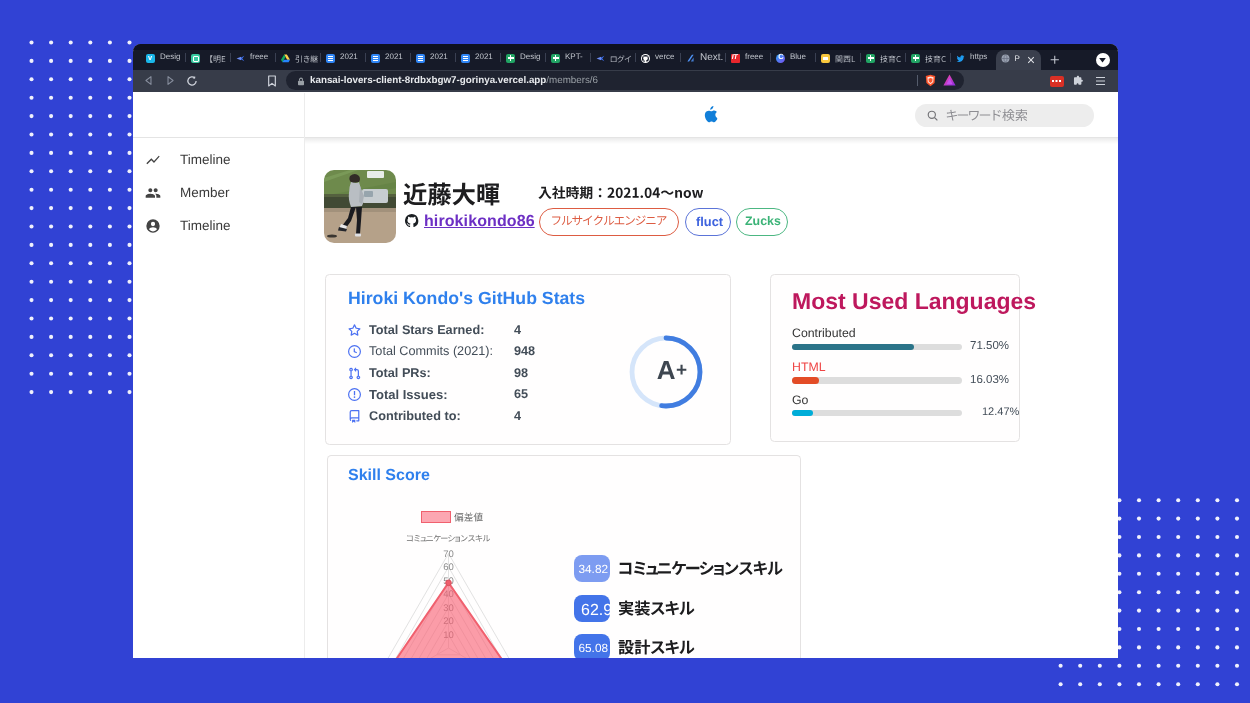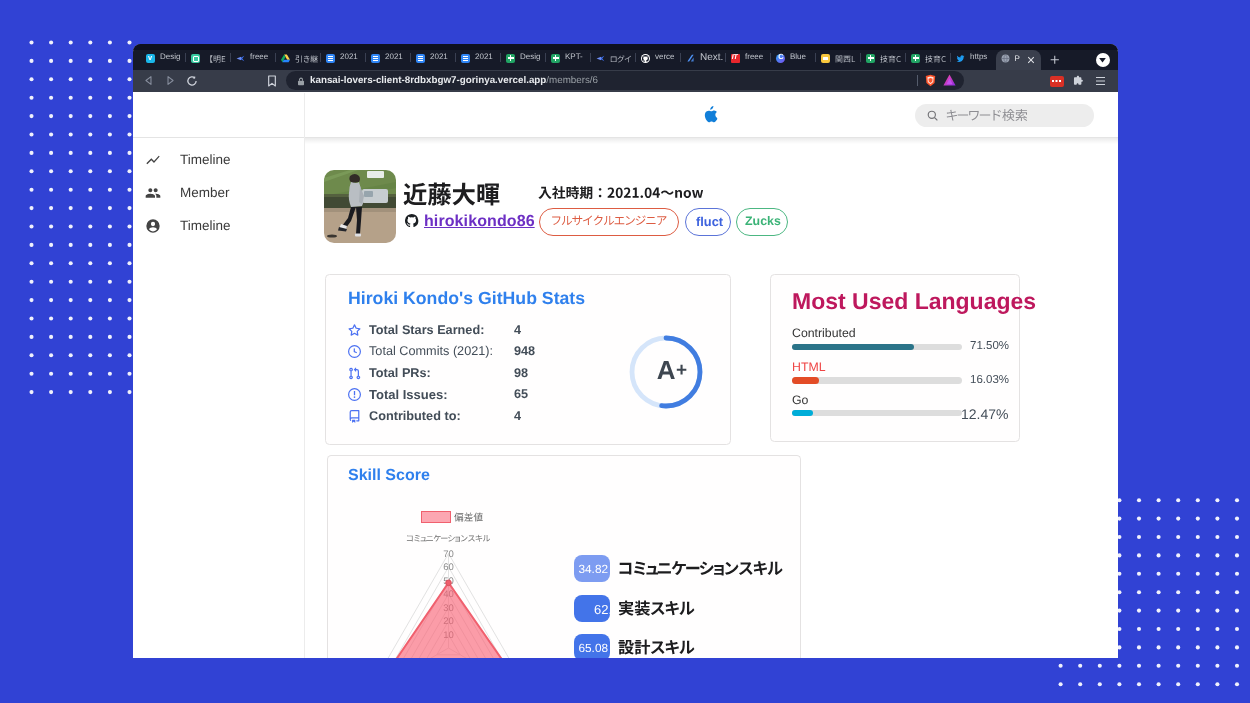--- a/index.html
+++ b/index.html
@@ -535,21 +535,21 @@
     <div style="position:absolute;left:659px;top:300.0px;width:170px;height:6.5px;background:#ddd;border-radius:3.5px;"></div>
     <div style="position:absolute;left:659px;top:300.0px;width:122px;height:6.5px;background:#2b7489;border-radius:3.5px;"></div>
     <span style="position:absolute;left:837px;top:296.5px;font-size:11.5px;color:#434d58">71.50%</span>
     <span style="position:absolute;left:659px;top:316.0px;font-size:12.3px;color:#ef4444">HTML</span>
     <div style="position:absolute;left:659px;top:333.5px;width:170px;height:6.5px;background:#ddd;border-radius:3.5px;"></div>
     <div style="position:absolute;left:659px;top:333.5px;width:27px;height:6.5px;background:#e34c26;border-radius:3.5px;"></div>
     <span style="position:absolute;left:837px;top:330.0px;font-size:11.5px;color:#434d58">16.03%</span>
     <span style="position:absolute;left:659px;top:349.0px;font-size:12.3px;color:#333">Go</span>
     <div style="position:absolute;left:659px;top:366.0px;width:170px;height:6.5px;background:#ddd;border-radius:3.5px;"></div>
     <div style="position:absolute;left:659px;top:366.0px;width:21px;height:6.5px;background:#00add8;border-radius:3.5px;"></div>
-    <span style="position:absolute;left:828px;top:362.5px;font-size:14px;color:#434d58">12.47%</span>
+    <span style="position:absolute;left:849px;top:362.5px;font-size:11px;color:#434d58">12.47%</span>
     <div style="position:absolute;left:193.5px;top:411.5px;width:472px;height:210px;background:#fffefe;border:1px solid #e4e2e2;border-radius:4.5px;border-bottom:none;"></div>
     <span style="position:absolute;left:215px;top:423.5px;font-size:16px;font-weight:bold;color:#2f80ed;letter-spacing:0px">Skill Score</span>
     <svg class="abs" style="left:197px;top:461.5px" width="245" height="152.5" viewBox="0 0 245 152.5">
       <polygon points="118.5,129.5 106.8,149.8 130.2,149.8" fill="none" stroke="#e2e2e2" stroke-width="1"></polygon>
       <polygon points="118.5,116.0 95.1,156.5 141.9,156.5" fill="none" stroke="#e2e2e2" stroke-width="1"></polygon>
       <polygon points="118.5,102.5 83.4,163.2 153.6,163.3" fill="none" stroke="#e2e2e2" stroke-width="1"></polygon>
       <polygon points="118.5,89.0 71.7,170.0 165.3,170.0" fill="none" stroke="#e2e2e2" stroke-width="1"></polygon>
       <polygon points="118.5,75.5 60.0,176.8 177.0,176.8" fill="none" stroke="#e2e2e2" stroke-width="1"></polygon>
       <polygon points="118.5,62.0 48.4,183.5 188.6,183.5" fill="none" stroke="#e2e2e2" stroke-width="1"></polygon>
       <polygon points="118.5,48.5 36.7,190.2 200.3,190.3" fill="none" stroke="#e2e2e2" stroke-width="1"></polygon>
@@ -574,21 +574,21 @@
     </svg>
     <svg style="position:absolute;left:272.419px;top:489.7px;overflow:visible" width="86" height="10" viewBox="-1 -8.3 86 10">
       <path d="M1.0 -5.7Q1.2 -5.7 1.5 -5.7Q1.7 -5.6 1.9 -5.6H6.0Q6.2 -5.6 6.3 -5.6Q6.5 -5.6 6.6 -5.7Q6.6 -5.5 6.6 -5.3Q6.6 -5.2 6.6 -5.0V-0.7Q6.6 -0.5 6.6 -0.3Q6.6 -0.0 6.6 0.1H5.9Q5.9 -0.0 5.9 -0.2Q5.9 -0.4 5.9 -0.7V-5.0H1.9Q1.7 -5.0 1.4 -5.0Q1.2 -5.0 1.0 -5.0ZM0.9 -1.1Q1.1 -1.1 1.3 -1.1Q1.6 -1.1 1.8 -1.1H6.3V-0.4H1.8Q1.6 -0.4 1.3 -0.4Q1.1 -0.4 0.9 -0.4Z M9.4 -6.3Q9.8 -6.2 10.2 -6.2Q10.6 -6.1 11.1 -6.0Q11.6 -5.9 12.1 -5.8Q12.6 -5.7 13.0 -5.5Q13.5 -5.4 13.8 -5.3L13.5 -4.7Q13.2 -4.8 12.8 -4.9Q12.4 -5.0 11.9 -5.1Q11.4 -5.3 10.9 -5.4Q10.4 -5.5 10.0 -5.5Q9.5 -5.6 9.2 -5.7ZM9.1 -4.1Q9.5 -4.0 10.0 -3.9Q10.6 -3.8 11.2 -3.7Q11.8 -3.5 12.3 -3.4Q12.9 -3.2 13.2 -3.1L13.0 -2.5Q12.6 -2.6 12.1 -2.7Q11.6 -2.9 11.0 -3.0Q10.4 -3.2 9.8 -3.3Q9.3 -3.4 8.8 -3.5ZM8.6 -1.7Q9.0 -1.6 9.5 -1.5Q10.1 -1.4 10.6 -1.3Q11.2 -1.1 11.7 -1.0Q12.3 -0.9 12.7 -0.7Q13.2 -0.6 13.5 -0.4L13.3 0.2Q12.9 0.1 12.5 -0.1Q12.0 -0.2 11.4 -0.4Q10.9 -0.5 10.3 -0.7Q9.8 -0.8 9.3 -0.9Q8.8 -1.0 8.4 -1.0Z M19.5 -3.9Q19.5 -3.9 19.4 -3.8Q19.4 -3.7 19.4 -3.7Q19.4 -3.5 19.4 -3.2Q19.3 -2.9 19.3 -2.5Q19.2 -2.1 19.1 -1.7Q19.1 -1.3 19.0 -1.0Q19.0 -0.7 19.0 -0.5H18.3Q18.3 -0.6 18.3 -0.9Q18.4 -1.2 18.4 -1.6Q18.5 -2.0 18.5 -2.3Q18.6 -2.7 18.6 -3.0Q18.7 -3.3 18.7 -3.5Q18.5 -3.5 18.2 -3.5Q17.9 -3.5 17.6 -3.5Q17.3 -3.5 16.9 -3.5Q16.6 -3.5 16.4 -3.5Q16.1 -3.5 16.0 -3.5Q15.9 -3.5 15.7 -3.5Q15.5 -3.5 15.4 -3.5V-4.2Q15.5 -4.2 15.6 -4.2Q15.7 -4.1 15.8 -4.1Q15.9 -4.1 16.0 -4.1Q16.1 -4.1 16.4 -4.1Q16.6 -4.1 16.9 -4.1Q17.2 -4.1 17.6 -4.1Q17.9 -4.1 18.2 -4.1Q18.4 -4.1 18.6 -4.1Q18.6 -4.1 18.7 -4.1Q18.8 -4.2 18.9 -4.2Q18.9 -4.2 19.0 -4.2ZM14.6 -0.8Q14.8 -0.7 14.9 -0.7Q15.1 -0.7 15.3 -0.7Q15.4 -0.7 15.7 -0.7Q16.1 -0.7 16.6 -0.7Q17.0 -0.7 17.6 -0.7Q18.1 -0.7 18.5 -0.7Q19.0 -0.7 19.4 -0.7Q19.7 -0.7 19.8 -0.7Q19.9 -0.7 20.1 -0.7Q20.3 -0.7 20.5 -0.7V-0.1Q20.4 -0.1 20.3 -0.1Q20.2 -0.1 20.0 -0.1Q19.9 -0.1 19.8 -0.1Q19.7 -0.1 19.4 -0.1Q19.0 -0.1 18.5 -0.1Q18.1 -0.1 17.5 -0.1Q17.0 -0.1 16.5 -0.1Q16.1 -0.1 15.7 -0.1Q15.4 -0.1 15.3 -0.1Q15.1 -0.1 14.9 -0.1Q14.8 -0.1 14.6 -0.1Z M21.2 -5.4Q21.3 -5.4 21.6 -5.4Q21.8 -5.4 22.0 -5.4Q22.1 -5.4 22.4 -5.4Q22.7 -5.4 23.0 -5.4Q23.4 -5.4 23.8 -5.4Q24.2 -5.4 24.5 -5.4Q24.9 -5.4 25.2 -5.4Q25.4 -5.4 25.5 -5.4Q25.7 -5.4 26.0 -5.4Q26.2 -5.4 26.3 -5.4V-4.7Q26.2 -4.7 26.0 -4.7Q25.7 -4.7 25.5 -4.7Q25.4 -4.7 25.2 -4.7Q24.9 -4.7 24.5 -4.7Q24.1 -4.7 23.7 -4.7Q23.3 -4.7 23.0 -4.7Q22.6 -4.7 22.3 -4.7Q22.1 -4.7 22.0 -4.7Q21.8 -4.7 21.5 -4.7Q21.3 -4.7 21.2 -4.7ZM20.4 -1.3Q20.7 -1.3 20.9 -1.3Q21.1 -1.3 21.3 -1.3Q21.4 -1.3 21.7 -1.3Q22.0 -1.3 22.4 -1.3Q22.8 -1.3 23.3 -1.3Q23.8 -1.3 24.3 -1.3Q24.8 -1.3 25.2 -1.3Q25.6 -1.3 25.9 -1.3Q26.2 -1.3 26.3 -1.3Q26.5 -1.3 26.7 -1.3Q26.9 -1.3 27.0 -1.3V-0.5Q26.8 -0.5 26.6 -0.5Q26.4 -0.5 26.3 -0.5Q26.2 -0.5 25.9 -0.5Q25.6 -0.5 25.2 -0.5Q24.8 -0.5 24.3 -0.5Q23.8 -0.5 23.3 -0.5Q22.8 -0.5 22.4 -0.5Q22.0 -0.5 21.7 -0.5Q21.4 -0.5 21.3 -0.5Q21.1 -0.5 20.9 -0.5Q20.6 -0.5 20.4 -0.5Z M30.6 -6.4Q30.5 -6.3 30.5 -6.1Q30.4 -6.0 30.4 -5.8Q30.3 -5.6 30.2 -5.4Q30.1 -5.2 30.0 -5.0Q29.9 -4.7 29.8 -4.5Q29.6 -4.2 29.4 -3.8Q29.2 -3.4 28.9 -3.1Q28.6 -2.8 28.3 -2.6L27.7 -3.0Q27.9 -3.1 28.1 -3.4Q28.4 -3.6 28.5 -3.8Q28.7 -4.1 28.9 -4.3Q29.1 -4.6 29.2 -4.8Q29.3 -5.1 29.5 -5.4Q29.6 -5.7 29.6 -5.9Q29.7 -6.1 29.7 -6.2Q29.8 -6.4 29.8 -6.6ZM29.5 -5.0Q29.6 -5.0 29.9 -5.0Q30.2 -5.0 30.6 -5.0Q30.9 -5.0 31.4 -5.0Q31.8 -5.0 32.2 -5.0Q32.6 -5.0 33.0 -5.0Q33.4 -5.0 33.6 -5.0Q33.9 -5.0 34.0 -5.0Q34.1 -5.0 34.3 -5.0Q34.6 -5.0 34.7 -5.0V-4.3Q34.5 -4.3 34.3 -4.3Q34.1 -4.3 34.0 -4.3Q33.9 -4.3 33.5 -4.3Q33.2 -4.3 32.7 -4.3Q32.3 -4.3 31.8 -4.3Q31.3 -4.3 30.8 -4.3Q30.3 -4.3 29.9 -4.3Q29.6 -4.3 29.4 -4.3ZM32.6 -4.6Q32.5 -3.7 32.4 -2.9Q32.2 -2.2 31.8 -1.6Q31.5 -1.0 31.1 -0.5Q30.6 -0.0 30.1 0.3L29.4 -0.2Q29.5 -0.2 29.7 -0.3Q29.9 -0.4 30.0 -0.5Q30.4 -0.8 30.7 -1.1Q31.0 -1.5 31.3 -2.0Q31.5 -2.5 31.7 -3.1Q31.8 -3.8 31.9 -4.6Z M35.0 -3.6Q35.2 -3.6 35.3 -3.6Q35.5 -3.6 35.8 -3.6Q36.0 -3.6 36.2 -3.6Q36.3 -3.6 36.6 -3.6Q36.9 -3.6 37.3 -3.6Q37.6 -3.6 38.1 -3.6Q38.5 -3.6 38.9 -3.6Q39.3 -3.6 39.7 -3.6Q40.1 -3.6 40.3 -3.6Q40.6 -3.6 40.7 -3.6Q41.1 -3.6 41.3 -3.6Q41.5 -3.6 41.6 -3.6V-2.8Q41.5 -2.8 41.3 -2.8Q41.0 -2.8 40.8 -2.8Q40.6 -2.8 40.3 -2.8Q40.1 -2.8 39.7 -2.8Q39.3 -2.8 38.9 -2.8Q38.5 -2.8 38.1 -2.8Q37.6 -2.8 37.3 -2.8Q36.9 -2.8 36.6 -2.8Q36.3 -2.8 36.2 -2.8Q35.9 -2.8 35.5 -2.8Q35.2 -2.8 35.0 -2.8Z M43.7 -6.4Q43.9 -6.3 44.2 -6.1Q44.4 -6.0 44.7 -5.8Q45.0 -5.6 45.2 -5.5Q45.4 -5.3 45.6 -5.2L45.2 -4.6Q45.0 -4.8 44.8 -4.9Q44.6 -5.1 44.3 -5.2Q44.0 -5.4 43.8 -5.6Q43.6 -5.7 43.4 -5.8ZM42.5 -0.4Q43.0 -0.5 43.4 -0.7Q43.9 -0.8 44.4 -1.0Q44.9 -1.2 45.3 -1.4Q46.0 -1.8 46.6 -2.3Q47.2 -2.8 47.6 -3.3Q48.1 -3.9 48.4 -4.5L48.8 -3.8Q48.3 -2.9 47.5 -2.2Q46.6 -1.4 45.6 -0.8Q45.2 -0.6 44.7 -0.4Q44.2 -0.1 43.8 0.0Q43.3 0.2 42.9 0.2ZM42.5 -4.5Q42.7 -4.4 42.9 -4.3Q43.2 -4.1 43.5 -3.9Q43.7 -3.8 44.0 -3.6Q44.2 -3.5 44.3 -3.4L43.9 -2.8Q43.8 -2.9 43.6 -3.1Q43.3 -3.2 43.1 -3.4Q42.8 -3.6 42.6 -3.7Q42.3 -3.8 42.1 -3.9Z M49.4 -4.6Q49.5 -4.5 49.6 -4.5Q49.8 -4.5 50.0 -4.5Q50.2 -4.5 50.3 -4.5Q50.4 -4.5 50.7 -4.5Q51.0 -4.5 51.4 -4.5Q51.8 -4.5 52.2 -4.5Q52.6 -4.5 52.9 -4.5Q53.3 -4.5 53.5 -4.5Q53.6 -4.5 53.8 -4.5Q53.9 -4.5 54.0 -4.5Q54.0 -4.5 54.0 -4.4Q54.0 -4.2 54.0 -4.1Q54.0 -4.0 54.0 -3.8Q54.0 -3.5 54.0 -3.1Q54.0 -2.7 54.0 -2.2Q54.0 -1.7 54.0 -1.3Q54.0 -0.9 54.0 -0.5Q54.0 -0.2 54.0 0.0Q54.0 0.1 54.0 0.2Q54.0 0.4 54.0 0.5H53.3Q53.3 0.4 53.3 0.3Q53.3 0.1 53.3 -0.0Q53.3 -0.2 53.3 -0.6Q53.3 -0.9 53.3 -1.3Q53.3 -1.8 53.3 -2.2Q53.3 -2.6 53.3 -3.0Q53.3 -3.4 53.3 -3.6Q53.3 -3.9 53.3 -3.9Q53.3 -3.9 53.0 -3.9Q52.8 -3.9 52.5 -3.9Q52.2 -3.9 51.9 -3.9Q51.5 -3.9 51.2 -3.9Q50.9 -3.9 50.6 -3.9Q50.4 -3.9 50.3 -3.9Q50.2 -3.9 50.0 -3.9Q49.8 -3.9 49.6 -3.9Q49.5 -3.9 49.4 -3.9ZM49.6 -2.6Q49.7 -2.6 49.9 -2.6Q50.1 -2.6 50.3 -2.6Q50.4 -2.6 50.7 -2.6Q51.0 -2.6 51.3 -2.6Q51.7 -2.6 52.1 -2.6Q52.4 -2.6 52.8 -2.6Q53.1 -2.6 53.4 -2.6Q53.6 -2.6 53.7 -2.6V-2.0Q53.6 -2.0 53.4 -2.0Q53.1 -2.0 52.8 -2.0Q52.4 -2.0 52.1 -2.0Q51.7 -2.0 51.3 -2.0Q51.0 -2.0 50.7 -2.0Q50.4 -2.0 50.3 -2.0Q50.1 -2.0 49.9 -2.0Q49.7 -2.0 49.6 -1.9ZM49.3 -0.5Q49.4 -0.5 49.6 -0.5Q49.8 -0.5 50.0 -0.5Q50.1 -0.5 50.4 -0.5Q50.7 -0.5 51.1 -0.5Q51.5 -0.5 51.9 -0.5Q52.3 -0.5 52.7 -0.5Q53.0 -0.5 53.3 -0.5Q53.6 -0.5 53.7 -0.5V0.1Q53.6 0.1 53.3 0.1Q53.0 0.1 52.6 0.1Q52.3 0.1 51.9 0.1Q51.4 0.1 51.1 0.1Q50.7 0.1 50.4 0.1Q50.1 0.1 50.0 0.1Q49.8 0.1 49.6 0.1Q49.4 0.1 49.3 0.1Z M55.8 -6.1Q56.0 -5.9 56.3 -5.7Q56.6 -5.5 56.9 -5.2Q57.2 -5.0 57.4 -4.8Q57.7 -4.5 57.9 -4.4L57.3 -3.8Q57.2 -4.0 56.9 -4.2Q56.7 -4.5 56.4 -4.7Q56.1 -5.0 55.8 -5.2Q55.5 -5.4 55.3 -5.6ZM55.0 -0.5Q55.8 -0.6 56.4 -0.8Q57.0 -1.0 57.5 -1.3Q58.0 -1.5 58.4 -1.7Q59.0 -2.1 59.5 -2.7Q60.1 -3.2 60.5 -3.7Q60.9 -4.3 61.1 -4.8L61.5 -4.1Q61.2 -3.6 60.8 -3.0Q60.4 -2.5 59.9 -2.0Q59.4 -1.5 58.7 -1.1Q58.3 -0.9 57.8 -0.6Q57.3 -0.4 56.8 -0.2Q56.2 0.0 55.5 0.2Z M68.0 -5.6Q67.9 -5.5 67.9 -5.4Q67.8 -5.3 67.8 -5.2Q67.6 -4.8 67.4 -4.3Q67.1 -3.8 66.8 -3.3Q66.5 -2.8 66.1 -2.4Q65.7 -1.9 65.1 -1.4Q64.6 -1.0 64.0 -0.5Q63.4 -0.1 62.7 0.2L62.2 -0.4Q62.8 -0.6 63.5 -1.0Q64.1 -1.4 64.6 -1.9Q65.2 -2.4 65.6 -2.8Q65.9 -3.2 66.1 -3.6Q66.4 -4.0 66.6 -4.4Q66.9 -4.8 67.0 -5.1Q66.9 -5.1 66.6 -5.1Q66.4 -5.1 66.1 -5.1Q65.7 -5.1 65.3 -5.1Q65.0 -5.1 64.6 -5.1Q64.3 -5.1 64.0 -5.1Q63.8 -5.1 63.7 -5.1Q63.6 -5.1 63.4 -5.1Q63.2 -5.1 63.1 -5.1Q62.9 -5.1 62.9 -5.1V-5.9Q62.9 -5.9 63.1 -5.8Q63.3 -5.8 63.4 -5.8Q63.6 -5.8 63.7 -5.8Q63.8 -5.8 64.1 -5.8Q64.3 -5.8 64.6 -5.8Q65.0 -5.8 65.3 -5.8Q65.7 -5.8 66.0 -5.8Q66.4 -5.8 66.6 -5.8Q66.9 -5.8 66.9 -5.8Q67.1 -5.8 67.3 -5.8Q67.5 -5.8 67.6 -5.9ZM66.2 -2.9Q66.6 -2.6 66.9 -2.3Q67.3 -1.9 67.6 -1.6Q68.0 -1.2 68.3 -0.9Q68.6 -0.5 68.8 -0.3L68.2 0.2Q67.9 -0.2 67.5 -0.6Q67.1 -1.1 66.7 -1.6Q66.2 -2.0 65.8 -2.4Z M72.1 -5.9Q72.0 -6.0 72.0 -6.2Q72.0 -6.3 71.9 -6.4L72.6 -6.6Q72.7 -6.4 72.7 -6.3Q72.7 -6.1 72.7 -6.0Q72.7 -5.9 72.8 -5.6Q72.9 -5.3 72.9 -4.8Q73.0 -4.4 73.1 -3.9Q73.2 -3.3 73.4 -2.8Q73.5 -2.2 73.6 -1.8Q73.6 -1.3 73.7 -1.0Q73.8 -0.6 73.8 -0.5Q73.9 -0.3 73.9 -0.1Q74.0 0.1 74.0 0.2L73.3 0.4Q73.2 0.2 73.2 -0.0Q73.2 -0.2 73.1 -0.4Q73.1 -0.5 73.1 -0.8Q73.0 -1.2 72.9 -1.6Q72.8 -2.1 72.7 -2.6Q72.6 -3.2 72.5 -3.7Q72.4 -4.2 72.3 -4.7Q72.2 -5.1 72.1 -5.5Q72.1 -5.8 72.1 -5.9ZM69.7 -4.7Q69.9 -4.7 70.0 -4.7Q70.2 -4.7 70.4 -4.7Q70.6 -4.8 70.9 -4.8Q71.3 -4.8 71.7 -4.9Q72.1 -5.0 72.6 -5.0Q73.1 -5.1 73.5 -5.2Q73.9 -5.3 74.3 -5.3Q74.6 -5.4 74.8 -5.4Q75.0 -5.5 75.2 -5.5Q75.3 -5.5 75.4 -5.6L75.5 -4.9Q75.5 -4.9 75.3 -4.8Q75.1 -4.8 74.9 -4.8Q74.7 -4.7 74.4 -4.7Q74.0 -4.6 73.6 -4.6Q73.1 -4.5 72.7 -4.4Q72.2 -4.3 71.8 -4.3Q71.4 -4.2 71.0 -4.2Q70.7 -4.1 70.5 -4.1Q70.4 -4.0 70.2 -4.0Q70.0 -4.0 69.9 -3.9ZM69.7 -2.3Q69.8 -2.3 70.1 -2.3Q70.3 -2.3 70.4 -2.3Q70.6 -2.4 71.0 -2.4Q71.4 -2.5 71.9 -2.6Q72.4 -2.6 72.9 -2.7Q73.4 -2.8 73.9 -2.9Q74.3 -3.0 74.7 -3.0Q75.1 -3.1 75.4 -3.2Q75.6 -3.2 75.8 -3.2Q76.0 -3.3 76.1 -3.3L76.3 -2.6Q76.1 -2.6 75.9 -2.6Q75.7 -2.6 75.5 -2.5Q75.2 -2.5 74.8 -2.4Q74.4 -2.3 73.9 -2.3Q73.5 -2.2 72.9 -2.1Q72.4 -2.0 72.0 -1.9Q71.5 -1.9 71.2 -1.8Q70.8 -1.7 70.6 -1.7Q70.3 -1.7 70.2 -1.6Q70.0 -1.6 69.8 -1.5Z M80.6 -0.2Q80.6 -0.3 80.7 -0.4Q80.7 -0.5 80.7 -0.6Q80.7 -0.7 80.7 -1.0Q80.7 -1.3 80.7 -1.7Q80.7 -2.1 80.7 -2.6Q80.7 -3.1 80.7 -3.6Q80.7 -4.0 80.7 -4.5Q80.7 -4.9 80.7 -5.2Q80.7 -5.5 80.7 -5.6Q80.7 -5.8 80.7 -6.0Q80.6 -6.2 80.6 -6.2H81.4Q81.4 -6.2 81.4 -6.0Q81.4 -5.8 81.4 -5.6Q81.4 -5.5 81.4 -5.2Q81.4 -4.9 81.4 -4.5Q81.4 -4.1 81.4 -3.6Q81.4 -3.1 81.4 -2.6Q81.4 -2.2 81.4 -1.8Q81.4 -1.4 81.4 -1.1Q81.4 -0.9 81.4 -0.8Q81.8 -1.0 82.2 -1.3Q82.6 -1.6 83.1 -2.0Q83.5 -2.4 83.8 -2.9L84.2 -2.3Q83.8 -1.8 83.3 -1.4Q82.9 -0.9 82.4 -0.6Q81.8 -0.2 81.4 0.0Q81.2 0.1 81.2 0.1Q81.1 0.2 81.1 0.2ZM76.8 -0.2Q77.3 -0.6 77.7 -1.1Q78.1 -1.7 78.3 -2.3Q78.4 -2.5 78.4 -3.0Q78.5 -3.4 78.5 -3.9Q78.5 -4.3 78.5 -4.8Q78.5 -5.2 78.5 -5.6Q78.5 -5.8 78.5 -5.9Q78.5 -6.1 78.5 -6.2H79.2Q79.2 -6.2 79.2 -6.1Q79.2 -6.0 79.2 -5.8Q79.2 -5.7 79.2 -5.6Q79.2 -5.3 79.2 -4.8Q79.2 -4.3 79.1 -3.8Q79.1 -3.3 79.1 -2.8Q79.0 -2.4 78.9 -2.1Q78.7 -1.4 78.4 -0.8Q78.0 -0.2 77.4 0.2Z" fill="#6d6d6d"></path>
     </svg>
     <div style="position:absolute;left:441px;top:511.5px;width:36px;height:27px;background:#7d9cf1;border-radius:8px;"></div>
     <span style="position:absolute;left:445.5px;top:518.5px;font-size:11.8px;color:#fff">34.82</span>
     <svg style="position:absolute;left:483.5px;top:514.5px;overflow:visible" width="166" height="20" viewBox="-1 -16.2 166 20">
       <path d="M1.7 -11.5Q2.2 -11.5 2.7 -11.4Q3.3 -11.4 3.7 -11.4H11.9Q12.2 -11.4 12.7 -11.4Q13.1 -11.4 13.3 -11.4Q13.3 -11.2 13.3 -10.7Q13.3 -10.3 13.3 -9.9V-1.5Q13.3 -1.1 13.3 -0.6Q13.3 -0.0 13.3 0.4H11.0Q11.0 -0.0 11.0 -0.4Q11.0 -0.9 11.0 -1.3V-9.3H3.7Q3.2 -9.3 2.6 -9.3Q2.1 -9.3 1.7 -9.2ZM1.5 -2.7Q1.9 -2.7 2.5 -2.6Q3.0 -2.6 3.5 -2.6H12.3V-0.5H3.6Q3.1 -0.5 2.5 -0.5Q1.9 -0.4 1.5 -0.4Z M18.4 -12.7Q19.0 -12.6 19.9 -12.5Q20.8 -12.3 21.8 -12.1Q22.8 -11.9 23.9 -11.7Q24.9 -11.4 25.7 -11.2Q26.6 -11.0 27.2 -10.8L26.4 -8.8Q25.8 -9.0 25.0 -9.2Q24.1 -9.4 23.2 -9.7Q22.2 -9.9 21.2 -10.1Q20.1 -10.3 19.2 -10.5Q18.3 -10.7 17.6 -10.8ZM17.6 -8.3Q18.5 -8.2 19.6 -8.0Q20.8 -7.7 22.0 -7.5Q23.2 -7.2 24.3 -6.9Q25.4 -6.6 26.1 -6.4L25.3 -4.3Q24.6 -4.6 23.6 -4.9Q22.5 -5.2 21.3 -5.5Q20.1 -5.8 19.0 -6.0Q17.8 -6.2 16.9 -6.4ZM16.8 -3.7Q17.6 -3.6 18.7 -3.4Q19.8 -3.1 20.9 -2.9Q22.0 -2.6 23.1 -2.4Q24.2 -2.1 25.2 -1.8Q26.1 -1.5 26.8 -1.3L25.9 0.8Q25.2 0.5 24.3 0.2Q23.3 -0.1 22.2 -0.4Q21.1 -0.7 20.0 -0.9Q18.8 -1.1 17.8 -1.3Q16.8 -1.5 16.0 -1.7Z M38.4 -7.7Q38.3 -7.6 38.3 -7.4Q38.2 -7.2 38.2 -7.0Q38.2 -6.7 38.1 -6.1Q38.0 -5.5 37.9 -4.8Q37.8 -4.1 37.7 -3.3Q37.6 -2.6 37.5 -2.0Q37.4 -1.4 37.3 -1.1H35.1Q35.1 -1.4 35.2 -1.9Q35.3 -2.4 35.4 -3.1Q35.5 -3.7 35.6 -4.3Q35.7 -5.0 35.8 -5.5Q35.8 -6.0 35.9 -6.3Q35.6 -6.3 35.2 -6.3Q34.7 -6.3 34.1 -6.3Q33.5 -6.3 33.0 -6.3Q32.4 -6.3 32.0 -6.3Q31.6 -6.3 31.5 -6.3Q31.1 -6.3 30.6 -6.3Q30.2 -6.3 29.9 -6.3V-8.4Q30.1 -8.4 30.4 -8.4Q30.7 -8.3 30.9 -8.3Q31.2 -8.3 31.5 -8.3Q31.7 -8.3 32.1 -8.3Q32.5 -8.3 33.0 -8.3Q33.5 -8.3 34.0 -8.3Q34.6 -8.3 35.0 -8.3Q35.4 -8.3 35.6 -8.3Q35.8 -8.3 36.0 -8.3Q36.3 -8.3 36.5 -8.4Q36.7 -8.4 36.8 -8.5ZM28.4 -1.8Q28.7 -1.8 29.1 -1.8Q29.5 -1.8 30.0 -1.8Q30.2 -1.8 30.9 -1.8Q31.5 -1.8 32.4 -1.8Q33.3 -1.8 34.3 -1.8Q35.2 -1.8 36.1 -1.8Q37.0 -1.8 37.6 -1.8Q38.3 -1.8 38.5 -1.8Q38.8 -1.8 39.2 -1.8Q39.7 -1.8 40.1 -1.8V0.3Q39.9 0.2 39.6 0.2Q39.3 0.2 39.0 0.2Q38.7 0.2 38.5 0.2Q38.3 0.2 37.6 0.2Q37.0 0.2 36.1 0.2Q35.2 0.2 34.2 0.2Q33.3 0.2 32.4 0.2Q31.5 0.2 30.8 0.2Q30.2 0.2 30.0 0.2Q29.5 0.2 29.2 0.2Q28.8 0.2 28.4 0.3Z M41.1 -11.0Q41.6 -10.9 42.1 -10.9Q42.6 -10.9 43.0 -10.9Q43.4 -10.9 44.0 -10.9Q44.5 -10.9 45.2 -10.9Q45.9 -10.9 46.6 -10.9Q47.3 -10.9 47.9 -10.9Q48.6 -10.9 49.1 -10.9Q49.5 -10.9 49.8 -10.9Q50.2 -10.9 50.7 -10.9Q51.2 -11.0 51.6 -11.0V-8.7Q51.2 -8.7 50.7 -8.7Q50.2 -8.7 49.8 -8.7Q49.5 -8.7 49.0 -8.7Q48.5 -8.7 47.8 -8.7Q47.2 -8.7 46.4 -8.7Q45.7 -8.7 45.0 -8.7Q44.3 -8.7 43.8 -8.7Q43.3 -8.7 43.1 -8.7Q42.6 -8.7 42.1 -8.7Q41.6 -8.7 41.1 -8.7ZM39.8 -3.1Q40.3 -3.0 40.8 -3.0Q41.3 -3.0 41.8 -3.0Q42.0 -3.0 42.6 -3.0Q43.1 -3.0 43.9 -3.0Q44.7 -3.0 45.6 -3.0Q46.5 -3.0 47.4 -3.0Q48.2 -3.0 49.0 -3.0Q49.8 -3.0 50.3 -3.0Q50.9 -3.0 51.1 -3.0Q51.5 -3.0 52.0 -3.0Q52.5 -3.0 52.9 -3.1V-0.6Q52.5 -0.6 52.0 -0.7Q51.5 -0.7 51.1 -0.7Q50.9 -0.7 50.3 -0.7Q49.8 -0.7 49.0 -0.7Q48.2 -0.7 47.4 -0.7Q46.5 -0.7 45.6 -0.7Q44.7 -0.7 43.9 -0.7Q43.1 -0.7 42.6 -0.7Q42.0 -0.7 41.8 -0.7Q41.3 -0.7 40.8 -0.7Q40.2 -0.6 39.8 -0.6Z M60.2 -12.7Q60.1 -12.4 60.0 -12.0Q59.8 -11.6 59.7 -11.4Q59.6 -11.0 59.4 -10.5Q59.2 -10.0 58.9 -9.5Q58.7 -8.9 58.5 -8.5Q58.2 -7.9 57.7 -7.2Q57.3 -6.5 56.7 -5.9Q56.2 -5.2 55.7 -4.7L53.7 -6.0Q54.1 -6.3 54.5 -6.7Q54.9 -7.1 55.3 -7.6Q55.6 -8.0 55.9 -8.5Q56.2 -8.9 56.5 -9.3Q56.8 -9.9 57.0 -10.5Q57.3 -11.1 57.4 -11.5Q57.5 -11.9 57.6 -12.4Q57.7 -12.8 57.7 -13.2ZM57.7 -10.2Q58.0 -10.2 58.5 -10.2Q59.0 -10.2 59.7 -10.2Q60.5 -10.2 61.2 -10.2Q62.0 -10.2 62.8 -10.2Q63.6 -10.2 64.3 -10.2Q65.0 -10.2 65.5 -10.2Q66.0 -10.2 66.2 -10.2Q66.6 -10.2 67.0 -10.2Q67.5 -10.2 67.9 -10.3V-8.1Q67.5 -8.1 67.0 -8.1Q66.5 -8.1 66.2 -8.1Q66.0 -8.1 65.3 -8.1Q64.7 -8.1 63.8 -8.1Q62.9 -8.1 62.0 -8.1Q61.1 -8.1 60.2 -8.1Q59.3 -8.1 58.6 -8.1Q57.9 -8.1 57.5 -8.1ZM64.0 -9.0Q64.0 -7.2 63.6 -5.7Q63.3 -4.2 62.7 -3.0Q62.1 -1.8 61.1 -0.8Q60.2 0.2 59.1 0.9L56.9 -0.6Q57.3 -0.8 57.7 -1.0Q58.1 -1.2 58.4 -1.5Q59.1 -2.0 59.7 -2.7Q60.3 -3.4 60.8 -4.3Q61.2 -5.2 61.5 -6.4Q61.7 -7.6 61.8 -9.0Z M68.2 -7.5Q68.5 -7.5 69.0 -7.5Q69.4 -7.4 69.9 -7.4Q70.4 -7.4 70.8 -7.4Q71.2 -7.4 71.8 -7.4Q72.4 -7.4 73.1 -7.4Q73.9 -7.4 74.6 -7.4Q75.4 -7.4 76.1 -7.4Q76.8 -7.4 77.5 -7.4Q78.2 -7.4 78.7 -7.4Q79.2 -7.4 79.5 -7.4Q80.1 -7.4 80.6 -7.4Q81.1 -7.5 81.4 -7.5V-5.0Q81.2 -5.0 80.6 -5.0Q80.1 -5.0 79.5 -5.0Q79.2 -5.0 78.7 -5.0Q78.2 -5.0 77.5 -5.0Q76.8 -5.0 76.1 -5.0Q75.4 -5.0 74.6 -5.0Q73.8 -5.0 73.1 -5.0Q72.4 -5.0 71.8 -5.0Q71.2 -5.0 70.8 -5.0Q70.2 -5.0 69.4 -5.0Q68.7 -5.0 68.2 -5.0Z M85.5 -12.8Q85.9 -12.6 86.4 -12.3Q86.9 -12.0 87.4 -11.7Q88.0 -11.3 88.4 -11.0Q88.9 -10.7 89.2 -10.5L88.0 -8.7Q87.7 -9.0 87.2 -9.3Q86.7 -9.6 86.2 -9.9Q85.7 -10.2 85.2 -10.5Q84.7 -10.8 84.3 -11.0ZM82.5 -1.3Q83.4 -1.5 84.4 -1.7Q85.3 -2.0 86.2 -2.3Q87.2 -2.7 88.0 -3.1Q89.4 -3.9 90.6 -4.9Q91.8 -5.9 92.7 -7.0Q93.7 -8.1 94.3 -9.2L95.6 -7.0Q94.4 -5.3 92.8 -3.8Q91.1 -2.3 89.1 -1.2Q88.3 -0.7 87.3 -0.3Q86.3 0.1 85.4 0.4Q84.4 0.7 83.7 0.8ZM83.0 -9.1Q83.4 -8.9 83.9 -8.6Q84.4 -8.3 85.0 -8.0Q85.5 -7.7 85.9 -7.4Q86.4 -7.1 86.7 -6.9L85.5 -5.0Q85.2 -5.3 84.7 -5.6Q84.3 -5.9 83.8 -6.2Q83.2 -6.5 82.8 -6.8Q82.3 -7.1 81.8 -7.3Z M96.3 -9.2Q96.5 -9.1 96.8 -9.1Q97.2 -9.1 97.6 -9.1Q98.0 -9.1 98.3 -9.1Q98.7 -9.1 99.3 -9.1Q99.9 -9.1 100.6 -9.1Q101.3 -9.1 102.1 -9.1Q102.8 -9.1 103.4 -9.1Q104.0 -9.1 104.4 -9.1Q104.7 -9.1 105.1 -9.1Q105.5 -9.1 105.7 -9.1Q105.6 -8.9 105.6 -8.6Q105.6 -8.3 105.6 -8.0Q105.6 -7.8 105.6 -7.3Q105.6 -6.7 105.6 -5.9Q105.6 -5.1 105.6 -4.2Q105.6 -3.3 105.6 -2.4Q105.6 -1.6 105.6 -0.9Q105.6 -0.2 105.6 0.1Q105.6 0.3 105.6 0.7Q105.7 1.0 105.7 1.2H103.6Q103.6 1.0 103.6 0.6Q103.6 0.3 103.6 0.0Q103.6 -0.4 103.6 -1.1Q103.6 -1.7 103.6 -2.5Q103.6 -3.3 103.6 -4.0Q103.6 -4.8 103.6 -5.5Q103.6 -6.2 103.6 -6.6Q103.6 -7.1 103.6 -7.3Q103.5 -7.3 103.1 -7.3Q102.7 -7.3 102.3 -7.3Q101.8 -7.3 101.2 -7.3Q100.7 -7.3 100.1 -7.3Q99.6 -7.3 99.1 -7.3Q98.6 -7.3 98.3 -7.3Q98.0 -7.3 97.6 -7.2Q97.2 -7.2 96.8 -7.2Q96.5 -7.2 96.3 -7.2ZM96.7 -5.3Q97.0 -5.3 97.5 -5.3Q98.0 -5.3 98.5 -5.3Q98.7 -5.3 99.2 -5.3Q99.7 -5.3 100.3 -5.3Q101.0 -5.3 101.7 -5.3Q102.4 -5.3 103.0 -5.3Q103.6 -5.3 104.0 -5.3Q104.5 -5.3 104.6 -5.3V-3.5Q104.5 -3.5 104.0 -3.5Q103.6 -3.5 103.0 -3.5Q102.4 -3.5 101.7 -3.5Q101.0 -3.5 100.3 -3.5Q99.7 -3.5 99.2 -3.5Q98.7 -3.5 98.5 -3.5Q98.0 -3.5 97.5 -3.5Q97.0 -3.5 96.7 -3.4ZM96.1 -1.4Q96.3 -1.4 96.7 -1.3Q97.1 -1.3 97.5 -1.3Q97.8 -1.3 98.3 -1.3Q98.9 -1.3 99.6 -1.3Q100.4 -1.3 101.2 -1.3Q101.9 -1.3 102.7 -1.3Q103.4 -1.3 103.9 -1.3Q104.4 -1.3 104.6 -1.3V0.6Q104.4 0.6 103.8 0.6Q103.3 0.6 102.6 0.6Q101.9 0.6 101.1 0.6Q100.3 0.6 99.6 0.6Q98.8 0.6 98.3 0.6Q97.7 0.6 97.5 0.6Q97.2 0.6 96.7 0.6Q96.3 0.6 96.1 0.6Z M109.0 -12.3Q109.5 -12.0 110.0 -11.6Q110.6 -11.2 111.2 -10.7Q111.8 -10.2 112.3 -9.7Q112.9 -9.3 113.2 -8.9L111.6 -7.2Q111.3 -7.5 110.8 -8.0Q110.3 -8.5 109.7 -9.0Q109.1 -9.5 108.5 -9.9Q108.0 -10.4 107.5 -10.7ZM107.0 -1.5Q108.3 -1.7 109.4 -2.0Q110.5 -2.3 111.5 -2.8Q112.4 -3.2 113.2 -3.6Q114.6 -4.5 115.7 -5.5Q116.9 -6.6 117.8 -7.7Q118.6 -8.9 119.1 -9.9L120.4 -7.7Q119.8 -6.6 118.9 -5.5Q118.0 -4.4 116.8 -3.4Q115.7 -2.5 114.4 -1.7Q113.6 -1.2 112.6 -0.7Q111.7 -0.3 110.6 0.1Q109.5 0.4 108.4 0.6Z M133.2 -11.0Q133.1 -10.8 132.9 -10.5Q132.8 -10.2 132.7 -10.0Q132.3 -9.2 131.8 -8.3Q131.3 -7.3 130.7 -6.4Q130.1 -5.4 129.4 -4.6Q128.5 -3.6 127.4 -2.6Q126.3 -1.6 125.1 -0.8Q123.9 0.1 122.6 0.7L120.9 -1.1Q122.3 -1.6 123.5 -2.3Q124.7 -3.1 125.8 -4.0Q126.8 -4.9 127.6 -5.7Q128.1 -6.3 128.6 -7.0Q129.1 -7.7 129.5 -8.4Q129.8 -9.1 130.0 -9.7Q129.8 -9.7 129.4 -9.7Q129.0 -9.7 128.4 -9.7Q127.9 -9.7 127.3 -9.7Q126.7 -9.7 126.1 -9.7Q125.5 -9.7 125.1 -9.7Q124.7 -9.7 124.5 -9.7Q124.2 -9.7 123.8 -9.7Q123.4 -9.6 123.1 -9.6Q122.8 -9.6 122.6 -9.6V-11.9Q122.8 -11.9 123.2 -11.8Q123.5 -11.8 123.9 -11.8Q124.3 -11.8 124.5 -11.8Q124.7 -11.8 125.2 -11.8Q125.6 -11.8 126.2 -11.8Q126.8 -11.8 127.4 -11.8Q128.0 -11.8 128.6 -11.8Q129.2 -11.8 129.6 -11.8Q130.0 -11.8 130.2 -11.8Q130.8 -11.8 131.2 -11.8Q131.7 -11.9 131.9 -12.0ZM129.6 -6.0Q130.2 -5.4 130.9 -4.8Q131.7 -4.1 132.3 -3.4Q133.0 -2.7 133.6 -2.0Q134.2 -1.4 134.6 -0.9L132.8 0.7Q132.2 -0.1 131.4 -1.0Q130.7 -1.9 129.8 -2.8Q129.0 -3.7 128.1 -4.5Z M140.2 -11.6Q140.1 -11.9 140.0 -12.2Q140.0 -12.5 139.9 -12.8L142.2 -13.2Q142.2 -12.9 142.2 -12.6Q142.3 -12.2 142.3 -11.9Q142.4 -11.7 142.5 -11.1Q142.6 -10.5 142.8 -9.6Q142.9 -8.7 143.1 -7.7Q143.3 -6.7 143.5 -5.6Q143.7 -4.6 143.9 -3.7Q144.1 -2.8 144.2 -2.1Q144.4 -1.3 144.4 -1.0Q144.5 -0.6 144.6 -0.2Q144.7 0.2 144.8 0.6L142.5 1.0Q142.4 0.6 142.4 0.1Q142.4 -0.3 142.3 -0.6Q142.2 -1.0 142.1 -1.6Q142.0 -2.3 141.8 -3.2Q141.6 -4.1 141.4 -5.1Q141.2 -6.2 141.0 -7.2Q140.9 -8.2 140.7 -9.1Q140.5 -10.0 140.4 -10.6Q140.3 -11.3 140.2 -11.6ZM135.8 -9.5Q136.2 -9.5 136.5 -9.6Q136.9 -9.6 137.3 -9.6Q137.6 -9.7 138.3 -9.8Q138.9 -9.9 139.8 -10.0Q140.6 -10.1 141.5 -10.2Q142.4 -10.4 143.3 -10.5Q144.1 -10.7 144.8 -10.8Q145.4 -10.9 145.8 -11.0Q146.2 -11.0 146.6 -11.1Q147.0 -11.2 147.3 -11.3L147.7 -9.2Q147.4 -9.2 147.0 -9.1Q146.6 -9.0 146.2 -9.0Q145.8 -8.9 145.1 -8.8Q144.4 -8.7 143.5 -8.6Q142.6 -8.4 141.8 -8.3Q140.9 -8.1 140.0 -8.0Q139.2 -7.9 138.6 -7.8Q138.0 -7.7 137.7 -7.6Q137.3 -7.5 137.0 -7.5Q136.6 -7.4 136.2 -7.3ZM135.8 -4.8Q136.1 -4.8 136.6 -4.8Q137.1 -4.9 137.5 -4.9Q137.9 -5.0 138.6 -5.1Q139.4 -5.2 140.3 -5.4Q141.2 -5.5 142.2 -5.7Q143.1 -5.8 144.1 -6.0Q145.0 -6.1 145.8 -6.3Q146.5 -6.4 147.0 -6.5Q147.5 -6.6 147.9 -6.7Q148.3 -6.8 148.6 -6.9L149.1 -4.7Q148.7 -4.7 148.3 -4.6Q147.8 -4.6 147.4 -4.5Q146.8 -4.4 146.1 -4.3Q145.3 -4.2 144.3 -4.0Q143.4 -3.8 142.4 -3.7Q141.5 -3.5 140.6 -3.4Q139.7 -3.2 139.0 -3.1Q138.3 -3.0 137.9 -2.9Q137.3 -2.8 136.9 -2.7Q136.5 -2.7 136.2 -2.6Z M157.0 -0.4Q157.1 -0.6 157.1 -0.9Q157.2 -1.2 157.2 -1.5Q157.2 -1.7 157.2 -2.3Q157.2 -2.8 157.2 -3.6Q157.2 -4.3 157.2 -5.2Q157.2 -6.1 157.2 -7.0Q157.2 -7.9 157.2 -8.7Q157.2 -9.5 157.2 -10.1Q157.2 -10.7 157.2 -11.0Q157.2 -11.5 157.1 -11.9Q157.0 -12.4 157.0 -12.4H159.4Q159.4 -12.4 159.4 -11.9Q159.3 -11.5 159.3 -11.0Q159.3 -10.7 159.3 -10.2Q159.3 -9.6 159.3 -8.9Q159.3 -8.2 159.3 -7.4Q159.3 -6.6 159.3 -5.9Q159.3 -5.1 159.3 -4.4Q159.3 -3.7 159.3 -3.2Q159.3 -2.7 159.3 -2.5Q160.0 -2.8 160.7 -3.3Q161.4 -3.8 162.1 -4.5Q162.8 -5.1 163.3 -5.9L164.6 -4.1Q163.9 -3.3 163.0 -2.4Q162.0 -1.6 161.0 -0.9Q160.0 -0.2 159.1 0.3Q158.8 0.4 158.7 0.5Q158.5 0.7 158.4 0.8ZM149.5 -0.6Q150.6 -1.3 151.3 -2.4Q151.9 -3.4 152.3 -4.5Q152.5 -5.0 152.5 -5.8Q152.6 -6.6 152.7 -7.5Q152.7 -8.4 152.7 -9.3Q152.8 -10.1 152.8 -10.9Q152.8 -11.4 152.7 -11.7Q152.7 -12.1 152.6 -12.4H155.0Q155.0 -12.3 154.9 -12.1Q154.9 -11.9 154.9 -11.6Q154.9 -11.2 154.9 -10.9Q154.9 -10.2 154.9 -9.2Q154.8 -8.3 154.8 -7.3Q154.7 -6.3 154.6 -5.4Q154.6 -4.5 154.4 -3.9Q154.0 -2.6 153.3 -1.4Q152.5 -0.2 151.5 0.7Z" fill="#1d1d1f"></path>
     </svg>
     <div style="position:absolute;left:441px;top:551.0px;width:36px;height:27px;background:#4374e9;border-radius:8px;"></div>
-    <span style="position:absolute;left:461px;top:558.0px;font-size:13px;color:#fff">62.99</span>
+    <span style="position:absolute;left:448px;top:558.0px;font-size:16px;color:#fff">62.99</span>
     <svg style="position:absolute;left:483.5px;top:554.0px;overflow:visible" width="78" height="20" viewBox="-1 -16.2 78 20">
       <path d="M7.1 -13.7H9.1V-11.2H7.1ZM1.2 -12.3H15.0V-8.9H13.0V-10.6H3.1V-8.9H1.2ZM2.6 -9.4H13.7V-7.8H2.6ZM1.0 -4.2H15.3V-2.5H1.0ZM2.9 -6.8H13.4V-5.2H2.9ZM9.1 -3.9Q9.8 -2.3 11.4 -1.4Q13.0 -0.5 15.5 -0.2Q15.2 0.1 14.9 0.6Q14.5 1.1 14.3 1.5Q12.5 1.2 11.1 0.6Q9.8 -0.1 8.9 -1.1Q7.9 -2.1 7.3 -3.5ZM7.0 -10.3H9.0V-5.8Q9.0 -4.9 8.8 -4.1Q8.7 -3.2 8.2 -2.5Q7.8 -1.7 7.0 -1.0Q6.2 -0.2 4.9 0.4Q3.7 1.0 1.9 1.4Q1.8 1.2 1.6 0.9Q1.4 0.7 1.2 0.4Q0.9 0.1 0.7 -0.1Q2.4 -0.5 3.5 -1.0Q4.7 -1.5 5.4 -2.0Q6.1 -2.6 6.4 -3.2Q6.8 -3.8 6.9 -4.5Q7.0 -5.1 7.0 -5.8Z M23.3 -6.3H25.2V-4.2H23.3ZM23.1 -4.7 24.6 -4.0Q24.0 -3.5 23.2 -3.0Q22.4 -2.5 21.5 -2.1Q20.6 -1.6 19.7 -1.3Q18.7 -1.0 17.7 -0.9Q17.5 -1.2 17.2 -1.6Q16.9 -2.0 16.6 -2.2Q17.6 -2.4 18.5 -2.6Q19.5 -2.8 20.3 -3.2Q21.2 -3.5 21.9 -3.9Q22.6 -4.2 23.1 -4.7ZM25.6 -4.7Q26.0 -3.4 26.9 -2.5Q27.8 -1.6 29.0 -1.0Q30.3 -0.4 32.0 -0.1Q31.7 0.2 31.4 0.7Q31.1 1.1 30.9 1.5Q29.1 1.1 27.7 0.3Q26.4 -0.4 25.5 -1.6Q24.5 -2.7 23.9 -4.3ZM29.7 -3.8 31.0 -2.8Q30.5 -2.5 30.0 -2.2Q29.4 -1.8 28.8 -1.5Q28.3 -1.3 27.8 -1.0L26.6 -2.0Q27.1 -2.2 27.7 -2.5Q28.2 -2.8 28.8 -3.2Q29.3 -3.5 29.7 -3.8ZM18.6 -0.3Q19.5 -0.4 20.6 -0.5Q21.7 -0.7 23.0 -0.8Q24.2 -1.0 25.4 -1.2L25.5 0.4Q24.4 0.6 23.2 0.8Q22.0 0.9 20.9 1.1Q19.8 1.2 18.9 1.4ZM16.9 -5.2H31.7V-3.7H16.9ZM22.6 -11.9H31.7V-10.2H22.6ZM23.0 -8.3H31.2V-6.6H23.0ZM20.2 -13.8H22.0V-5.9H20.2ZM26.1 -13.8H28.0V-7.2H26.1ZM17.0 -11.9 18.1 -13.0Q18.6 -12.7 19.2 -12.2Q19.8 -11.8 20.1 -11.4L19.0 -10.2Q18.8 -10.4 18.4 -10.7Q18.1 -11.1 17.7 -11.4Q17.3 -11.7 17.0 -11.9ZM16.7 -8.2Q17.3 -8.4 18.1 -8.8Q19.0 -9.1 19.9 -9.5L20.3 -7.9Q19.5 -7.6 18.8 -7.3Q18.0 -6.9 17.3 -6.6ZM20.4 -2.1 21.5 -3.2 22.3 -2.9V0.3H20.4Z M45.1 -11.0Q45.0 -10.8 44.8 -10.5Q44.6 -10.2 44.5 -10.0Q44.2 -9.2 43.7 -8.3Q43.2 -7.3 42.6 -6.4Q42.0 -5.4 41.3 -4.6Q40.4 -3.6 39.3 -2.6Q38.2 -1.6 37.0 -0.8Q35.8 0.1 34.5 0.7L32.8 -1.1Q34.1 -1.6 35.4 -2.3Q36.6 -3.1 37.6 -4.0Q38.7 -4.9 39.5 -5.7Q40.0 -6.3 40.5 -7.0Q41.0 -7.7 41.3 -8.4Q41.7 -9.1 41.9 -9.7Q41.7 -9.7 41.3 -9.7Q40.9 -9.7 40.3 -9.7Q39.7 -9.7 39.1 -9.7Q38.5 -9.7 38.0 -9.7Q37.4 -9.7 37.0 -9.7Q36.6 -9.7 36.4 -9.7Q36.1 -9.7 35.7 -9.7Q35.3 -9.6 35.0 -9.6Q34.6 -9.6 34.5 -9.6V-11.9Q34.7 -11.9 35.1 -11.8Q35.4 -11.8 35.8 -11.8Q36.1 -11.8 36.4 -11.8Q36.6 -11.8 37.0 -11.8Q37.5 -11.8 38.1 -11.8Q38.7 -11.8 39.3 -11.8Q39.9 -11.8 40.5 -11.8Q41.1 -11.8 41.5 -11.8Q41.9 -11.8 42.1 -11.8Q42.6 -11.8 43.1 -11.8Q43.5 -11.9 43.8 -12.0ZM41.5 -6.0Q42.1 -5.4 42.8 -4.8Q43.5 -4.1 44.2 -3.4Q44.9 -2.7 45.5 -2.0Q46.1 -1.4 46.5 -0.9L44.7 0.7Q44.1 -0.1 43.3 -1.0Q42.5 -1.9 41.7 -2.8Q40.8 -3.7 39.9 -4.5Z M52.1 -11.6Q52.0 -11.9 51.9 -12.2Q51.8 -12.5 51.7 -12.8L54.0 -13.2Q54.1 -12.9 54.1 -12.6Q54.1 -12.2 54.2 -11.9Q54.2 -11.7 54.4 -11.1Q54.5 -10.5 54.6 -9.6Q54.8 -8.7 55.0 -7.7Q55.2 -6.7 55.4 -5.6Q55.6 -4.6 55.8 -3.7Q55.9 -2.8 56.1 -2.1Q56.2 -1.3 56.3 -1.0Q56.4 -0.6 56.5 -0.2Q56.6 0.2 56.7 0.6L54.4 1.0Q54.3 0.6 54.3 0.1Q54.2 -0.3 54.2 -0.6Q54.1 -1.0 54.0 -1.6Q53.9 -2.3 53.7 -3.2Q53.5 -4.1 53.3 -5.1Q53.1 -6.2 52.9 -7.2Q52.7 -8.2 52.6 -9.1Q52.4 -10.0 52.3 -10.6Q52.1 -11.3 52.1 -11.6ZM47.6 -9.5Q48.0 -9.5 48.4 -9.6Q48.8 -9.6 49.2 -9.6Q49.5 -9.7 50.2 -9.8Q50.8 -9.9 51.6 -10.0Q52.5 -10.1 53.4 -10.2Q54.3 -10.4 55.1 -10.5Q56.0 -10.7 56.6 -10.8Q57.3 -10.9 57.7 -11.0Q58.0 -11.0 58.5 -11.1Q58.9 -11.2 59.2 -11.3L59.6 -9.2Q59.3 -9.2 58.9 -9.1Q58.4 -9.0 58.1 -9.0Q57.6 -8.9 56.9 -8.8Q56.2 -8.7 55.4 -8.6Q54.5 -8.4 53.6 -8.3Q52.7 -8.1 51.9 -8.0Q51.1 -7.9 50.5 -7.8Q49.9 -7.7 49.6 -7.6Q49.2 -7.5 48.8 -7.5Q48.5 -7.4 48.1 -7.3ZM47.7 -4.8Q48.0 -4.8 48.5 -4.8Q49.0 -4.9 49.3 -4.9Q49.8 -5.0 50.5 -5.1Q51.2 -5.2 52.2 -5.4Q53.1 -5.5 54.0 -5.7Q55.0 -5.8 55.9 -6.0Q56.9 -6.1 57.6 -6.3Q58.4 -6.4 58.9 -6.5Q59.3 -6.6 59.8 -6.7Q60.2 -6.8 60.5 -6.9L60.9 -4.7Q60.6 -4.7 60.2 -4.6Q59.7 -4.6 59.2 -4.5Q58.7 -4.4 57.9 -4.3Q57.2 -4.2 56.2 -4.0Q55.3 -3.8 54.3 -3.7Q53.4 -3.5 52.5 -3.4Q51.6 -3.2 50.9 -3.1Q50.1 -3.0 49.7 -2.9Q49.2 -2.8 48.8 -2.7Q48.4 -2.7 48.1 -2.6Z M68.9 -0.4Q69.0 -0.6 69.0 -0.9Q69.0 -1.2 69.0 -1.5Q69.0 -1.7 69.0 -2.3Q69.0 -2.8 69.0 -3.6Q69.0 -4.3 69.0 -5.2Q69.0 -6.1 69.0 -7.0Q69.0 -7.9 69.0 -8.7Q69.0 -9.5 69.0 -10.1Q69.0 -10.7 69.0 -11.0Q69.0 -11.5 69.0 -11.9Q68.9 -12.4 68.9 -12.4H71.3Q71.3 -12.4 71.3 -11.9Q71.2 -11.5 71.2 -11.0Q71.2 -10.7 71.2 -10.2Q71.2 -9.6 71.2 -8.9Q71.2 -8.2 71.2 -7.4Q71.2 -6.6 71.2 -5.9Q71.2 -5.1 71.2 -4.4Q71.2 -3.7 71.2 -3.2Q71.2 -2.7 71.2 -2.5Q71.9 -2.8 72.6 -3.3Q73.3 -3.8 74.0 -4.5Q74.7 -5.1 75.2 -5.9L76.4 -4.1Q75.8 -3.3 74.8 -2.4Q73.9 -1.6 72.9 -0.9Q71.9 -0.2 71.0 0.3Q70.7 0.4 70.5 0.5Q70.4 0.7 70.3 0.8ZM61.4 -0.6Q62.5 -1.3 63.1 -2.4Q63.8 -3.4 64.2 -4.5Q64.3 -5.0 64.4 -5.8Q64.5 -6.6 64.6 -7.5Q64.6 -8.4 64.6 -9.3Q64.6 -10.1 64.6 -10.9Q64.6 -11.4 64.6 -11.7Q64.5 -12.1 64.5 -12.4H66.9Q66.8 -12.3 66.8 -12.1Q66.8 -11.9 66.8 -11.6Q66.7 -11.2 66.7 -10.9Q66.7 -10.2 66.7 -9.2Q66.7 -8.3 66.7 -7.3Q66.6 -6.3 66.5 -5.4Q66.4 -4.5 66.3 -3.9Q65.9 -2.6 65.2 -1.4Q64.4 -0.2 63.4 0.7Z" fill="#1d1d1f"></path>
     </svg>
     <div style="position:absolute;left:441px;top:590.5px;width:36px;height:27px;background:#4374e9;border-radius:8px;"></div>
     <span style="position:absolute;left:445.5px;top:597.5px;font-size:11.8px;color:#fff">65.08</span>
     <svg style="position:absolute;left:483.5px;top:593.5px;overflow:visible" width="78" height="20" viewBox="-1 -16.2 78 20">
       <path d="M7.9 -13.3H9.7V-11.3Q9.7 -10.6 9.5 -9.7Q9.4 -8.9 8.9 -8.1Q8.5 -7.3 7.7 -6.7Q7.5 -6.9 7.2 -7.2Q7.0 -7.4 6.7 -7.6Q6.4 -7.9 6.2 -8.0Q6.9 -8.5 7.3 -9.1Q7.6 -9.6 7.8 -10.2Q7.9 -10.8 7.9 -11.4ZM11.5 -13.3H13.3V-9.7Q13.3 -9.3 13.4 -9.2Q13.4 -9.2 13.5 -9.2Q13.6 -9.2 13.6 -9.2Q13.7 -9.2 13.8 -9.2Q13.9 -9.2 13.9 -9.2Q14.0 -9.2 14.1 -9.3Q14.2 -9.4 14.2 -9.7Q14.2 -10.1 14.2 -10.8Q14.5 -10.6 15.0 -10.4Q15.4 -10.2 15.8 -10.1Q15.7 -9.1 15.5 -8.5Q15.3 -8.0 15.0 -7.7Q14.7 -7.5 14.1 -7.5Q14.0 -7.5 13.8 -7.5Q13.7 -7.5 13.5 -7.5Q13.3 -7.5 13.2 -7.5Q12.5 -7.5 12.2 -7.7Q11.8 -7.9 11.6 -8.4Q11.5 -8.8 11.5 -9.6ZM9.4 -5.0Q10.2 -3.3 11.9 -2.0Q13.6 -0.8 15.8 -0.2Q15.6 -0.0 15.4 0.3Q15.1 0.6 14.9 0.9Q14.7 1.2 14.6 1.4Q12.2 0.7 10.4 -0.8Q8.7 -2.3 7.7 -4.5ZM13.0 -6.8H13.4L13.7 -6.8L15.0 -6.4Q14.6 -4.8 13.8 -3.5Q13.1 -2.2 12.1 -1.3Q11.1 -0.3 9.9 0.3Q8.7 1.0 7.3 1.4Q7.2 1.2 7.0 0.9Q6.8 0.5 6.6 0.2Q6.4 -0.1 6.2 -0.3Q7.5 -0.6 8.6 -1.1Q9.7 -1.7 10.6 -2.5Q11.5 -3.2 12.1 -4.2Q12.7 -5.3 13.0 -6.5ZM7.1 -6.8H13.8V-5.0H7.1ZM8.6 -13.3H12.5V-11.6H8.6ZM1.3 -8.8H6.3V-7.3H1.3ZM1.3 -13.3H6.2V-11.8H1.3ZM1.3 -6.6H6.3V-5.1H1.3ZM0.5 -11.1H6.9V-9.5H0.5ZM2.2 -4.3H6.3V0.6H2.2V-0.9H4.6V-2.8H2.2ZM1.2 -4.3H2.9V1.2H1.2Z M23.3 -8.3H32.1V-6.4H23.3ZM26.7 -13.7H28.7V1.4H26.7ZM17.5 -8.8H22.7V-7.3H17.5ZM17.6 -13.3H22.7V-11.8H17.6ZM17.5 -6.6H22.7V-5.1H17.5ZM16.7 -11.1H23.3V-9.5H16.7ZM18.4 -4.3H22.7V0.6H18.4V-0.9H21.0V-2.8H18.4ZM17.4 -4.3H19.1V1.2H17.4Z M45.1 -11.0Q45.0 -10.8 44.8 -10.5Q44.6 -10.2 44.5 -10.0Q44.2 -9.2 43.7 -8.3Q43.2 -7.3 42.6 -6.4Q42.0 -5.4 41.3 -4.6Q40.4 -3.6 39.3 -2.6Q38.2 -1.6 37.0 -0.8Q35.8 0.1 34.5 0.7L32.8 -1.1Q34.1 -1.6 35.4 -2.3Q36.6 -3.1 37.6 -4.0Q38.7 -4.9 39.5 -5.7Q40.0 -6.3 40.5 -7.0Q41.0 -7.7 41.3 -8.4Q41.7 -9.1 41.9 -9.7Q41.7 -9.7 41.3 -9.7Q40.9 -9.7 40.3 -9.7Q39.7 -9.7 39.1 -9.7Q38.5 -9.7 38.0 -9.7Q37.4 -9.7 37.0 -9.7Q36.6 -9.7 36.4 -9.7Q36.1 -9.7 35.7 -9.7Q35.3 -9.6 35.0 -9.6Q34.6 -9.6 34.5 -9.6V-11.9Q34.7 -11.9 35.1 -11.8Q35.4 -11.8 35.8 -11.8Q36.1 -11.8 36.4 -11.8Q36.6 -11.8 37.0 -11.8Q37.5 -11.8 38.1 -11.8Q38.7 -11.8 39.3 -11.8Q39.9 -11.8 40.5 -11.8Q41.1 -11.8 41.5 -11.8Q41.9 -11.8 42.1 -11.8Q42.6 -11.8 43.1 -11.8Q43.5 -11.9 43.8 -12.0ZM41.5 -6.0Q42.1 -5.4 42.8 -4.8Q43.5 -4.1 44.2 -3.4Q44.9 -2.7 45.5 -2.0Q46.1 -1.4 46.5 -0.9L44.7 0.7Q44.1 -0.1 43.3 -1.0Q42.5 -1.9 41.7 -2.8Q40.8 -3.7 39.9 -4.5Z M52.1 -11.6Q52.0 -11.9 51.9 -12.2Q51.8 -12.5 51.7 -12.8L54.0 -13.2Q54.1 -12.9 54.1 -12.6Q54.1 -12.2 54.2 -11.9Q54.2 -11.7 54.4 -11.1Q54.5 -10.5 54.6 -9.6Q54.8 -8.7 55.0 -7.7Q55.2 -6.7 55.4 -5.6Q55.6 -4.6 55.8 -3.7Q55.9 -2.8 56.1 -2.1Q56.2 -1.3 56.3 -1.0Q56.4 -0.6 56.5 -0.2Q56.6 0.2 56.7 0.6L54.4 1.0Q54.3 0.6 54.3 0.1Q54.2 -0.3 54.2 -0.6Q54.1 -1.0 54.0 -1.6Q53.9 -2.3 53.7 -3.2Q53.5 -4.1 53.3 -5.1Q53.1 -6.2 52.9 -7.2Q52.7 -8.2 52.6 -9.1Q52.4 -10.0 52.3 -10.6Q52.1 -11.3 52.1 -11.6ZM47.6 -9.5Q48.0 -9.5 48.4 -9.6Q48.8 -9.6 49.2 -9.6Q49.5 -9.7 50.2 -9.8Q50.8 -9.9 51.6 -10.0Q52.5 -10.1 53.4 -10.2Q54.3 -10.4 55.1 -10.5Q56.0 -10.7 56.6 -10.8Q57.3 -10.9 57.7 -11.0Q58.0 -11.0 58.5 -11.1Q58.9 -11.2 59.2 -11.3L59.6 -9.2Q59.3 -9.2 58.9 -9.1Q58.4 -9.0 58.1 -9.0Q57.6 -8.9 56.9 -8.8Q56.2 -8.7 55.4 -8.6Q54.5 -8.4 53.6 -8.3Q52.7 -8.1 51.9 -8.0Q51.1 -7.9 50.5 -7.8Q49.9 -7.7 49.6 -7.6Q49.2 -7.5 48.8 -7.5Q48.5 -7.4 48.1 -7.3ZM47.7 -4.8Q48.0 -4.8 48.5 -4.8Q49.0 -4.9 49.3 -4.9Q49.8 -5.0 50.5 -5.1Q51.2 -5.2 52.2 -5.4Q53.1 -5.5 54.0 -5.7Q55.0 -5.8 55.9 -6.0Q56.9 -6.1 57.6 -6.3Q58.4 -6.4 58.9 -6.5Q59.3 -6.6 59.8 -6.7Q60.2 -6.8 60.5 -6.9L60.9 -4.7Q60.6 -4.7 60.2 -4.6Q59.7 -4.6 59.2 -4.5Q58.7 -4.4 57.9 -4.3Q57.2 -4.2 56.2 -4.0Q55.3 -3.8 54.3 -3.7Q53.4 -3.5 52.5 -3.4Q51.6 -3.2 50.9 -3.1Q50.1 -3.0 49.7 -2.9Q49.2 -2.8 48.8 -2.7Q48.4 -2.7 48.1 -2.6Z M68.9 -0.4Q69.0 -0.6 69.0 -0.9Q69.0 -1.2 69.0 -1.5Q69.0 -1.7 69.0 -2.3Q69.0 -2.8 69.0 -3.6Q69.0 -4.3 69.0 -5.2Q69.0 -6.1 69.0 -7.0Q69.0 -7.9 69.0 -8.7Q69.0 -9.5 69.0 -10.1Q69.0 -10.7 69.0 -11.0Q69.0 -11.5 69.0 -11.9Q68.9 -12.4 68.9 -12.4H71.3Q71.3 -12.4 71.3 -11.9Q71.2 -11.5 71.2 -11.0Q71.2 -10.7 71.2 -10.2Q71.2 -9.6 71.2 -8.9Q71.2 -8.2 71.2 -7.4Q71.2 -6.6 71.2 -5.9Q71.2 -5.1 71.2 -4.4Q71.2 -3.7 71.2 -3.2Q71.2 -2.7 71.2 -2.5Q71.9 -2.8 72.6 -3.3Q73.3 -3.8 74.0 -4.5Q74.7 -5.1 75.2 -5.9L76.4 -4.1Q75.8 -3.3 74.8 -2.4Q73.9 -1.6 72.9 -0.9Q71.9 -0.2 71.0 0.3Q70.7 0.4 70.5 0.5Q70.4 0.7 70.3 0.8ZM61.4 -0.6Q62.5 -1.3 63.1 -2.4Q63.8 -3.4 64.2 -4.5Q64.3 -5.0 64.4 -5.8Q64.5 -6.6 64.6 -7.5Q64.6 -8.4 64.6 -9.3Q64.6 -10.1 64.6 -10.9Q64.6 -11.4 64.6 -11.7Q64.5 -12.1 64.5 -12.4H66.9Q66.8 -12.3 66.8 -12.1Q66.8 -11.9 66.8 -11.6Q66.7 -11.2 66.7 -10.9Q66.7 -10.2 66.7 -9.2Q66.7 -8.3 66.7 -7.3Q66.6 -6.3 66.5 -5.4Q66.4 -4.5 66.3 -3.9Q65.9 -2.6 65.2 -1.4Q64.4 -0.2 63.4 0.7Z" fill="#1d1d1f"></path>
     </svg>
   </div>
 </body></html>

